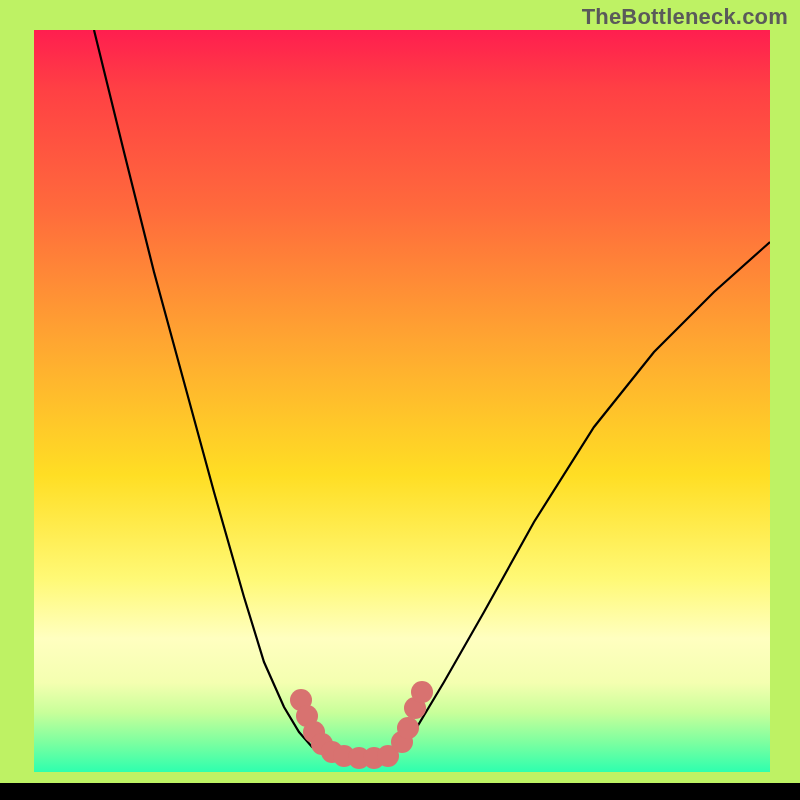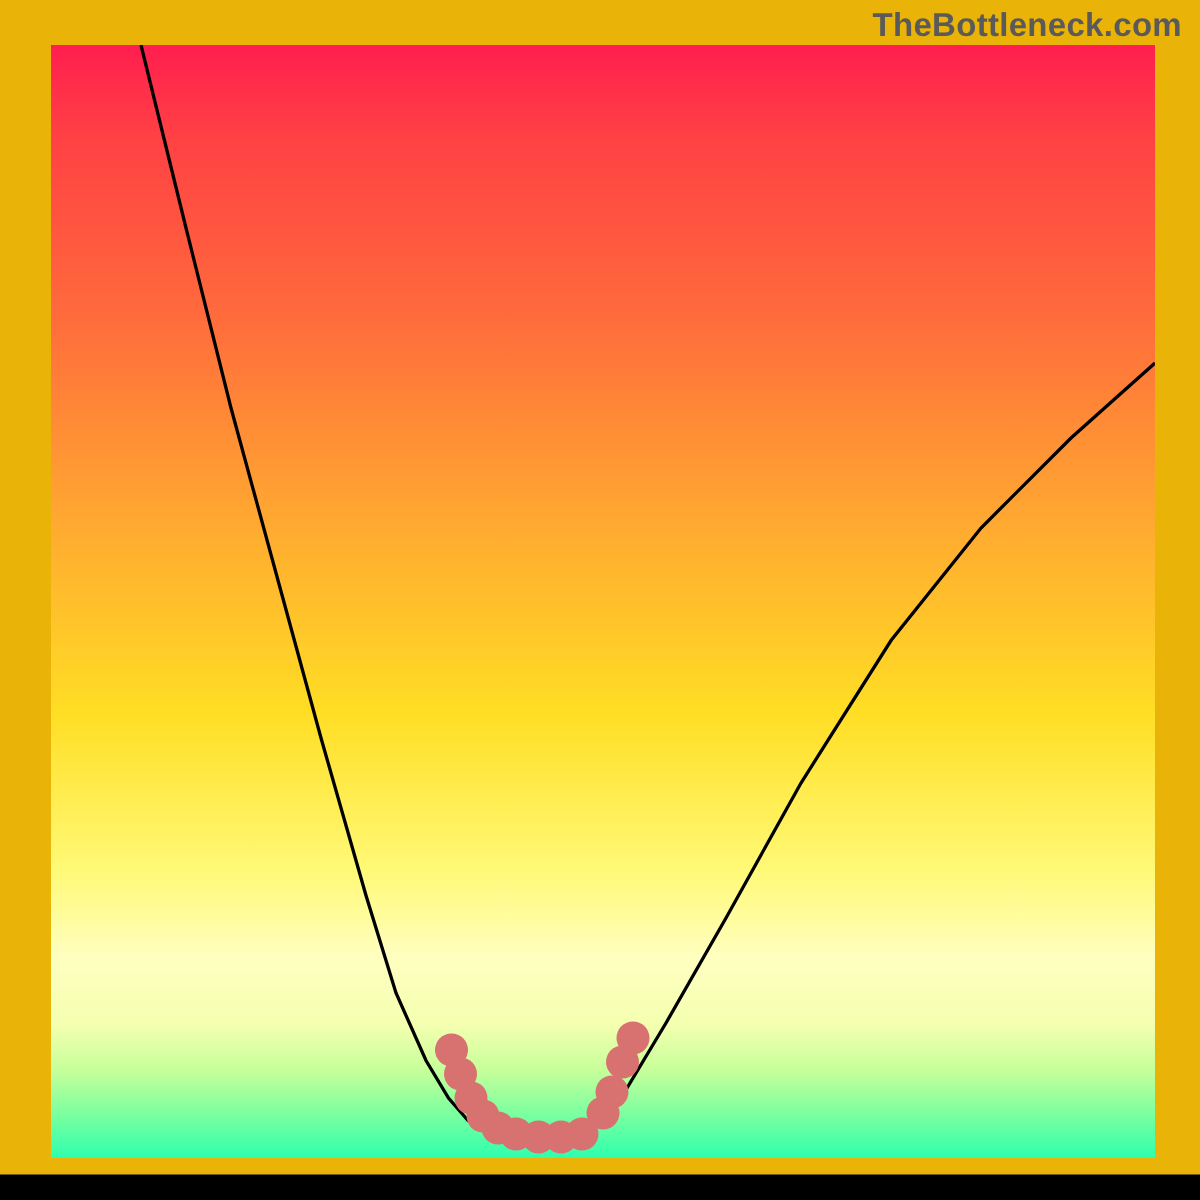--- a/index.html
+++ b/index.html
@@ -10,21 +10,21 @@
     background: #000;
     font-family: Arial, Helvetica, sans-serif;
     overflow: hidden;
   }
   .frame {
     position: absolute;
     top: 0;
     left: 0;
     width: 800px;
     height: 783px;
-    background: #eab308;
+    background: #bef264;
   }
   .watermark {
     position: absolute;
     top: 4px;
     right: 12px;
     color: #5a5a5a;
     font-size: 22px;
     font-weight: 600;
     letter-spacing: 0.2px;
     z-index: 40;

